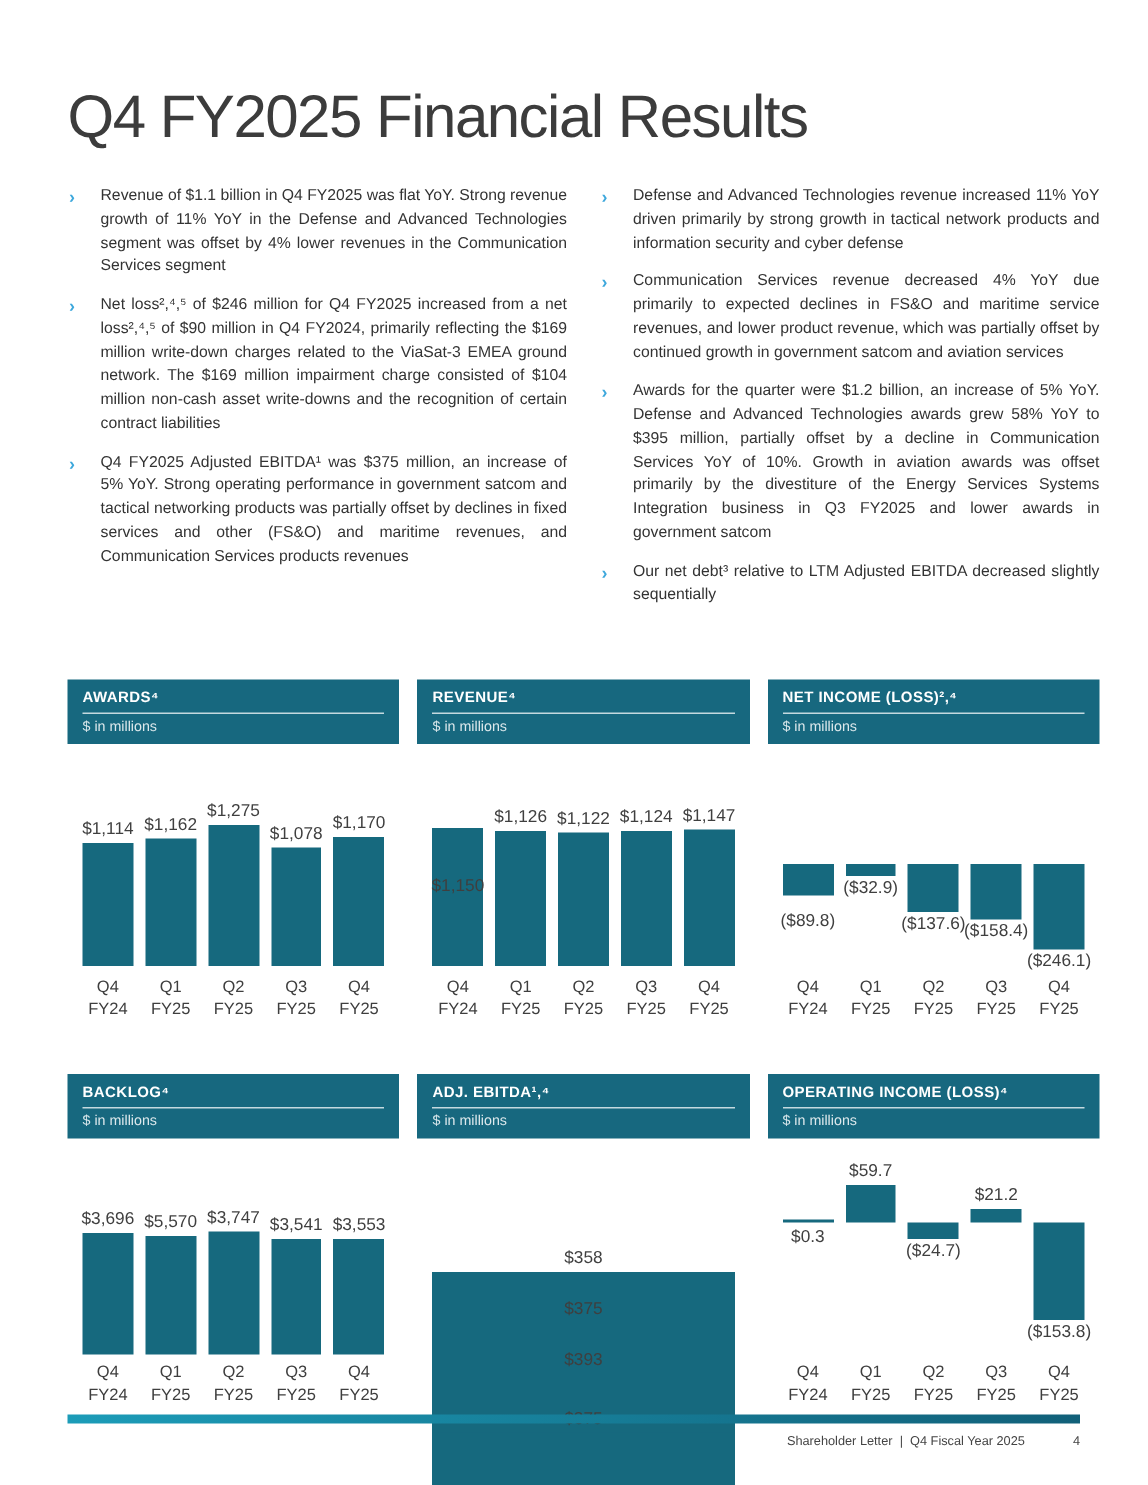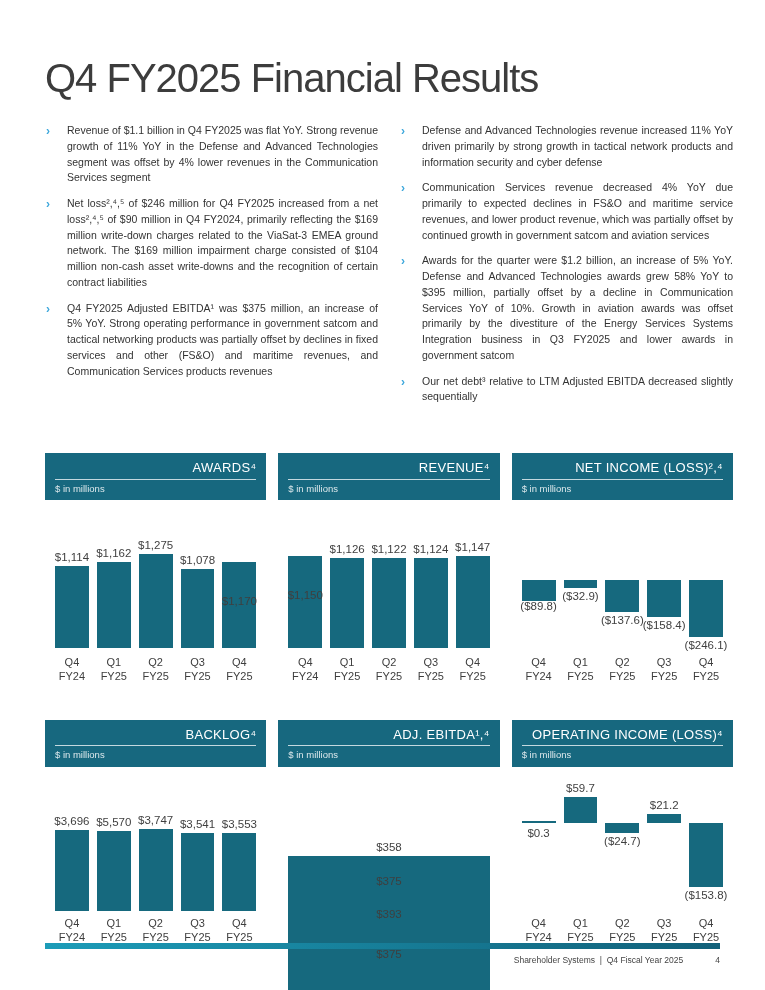--- a/index.html
+++ b/index.html
@@ -35,21 +35,21 @@
   .chart-grid {
     display:grid; grid-template-columns:repeat(3,1fr);
     column-gap:12px; row-gap:36px;
     margin:38px 32px 0 45px;
   }
   .chart-panel { position:relative; }
   .chart-head {
     background:#17687f; color:#fff; padding:7px 10px 6px 10px;
   }
   .chart-head .ct {
-    font-size:13px; font-weight:400; letter-spacing:.3px; line-height:1.2;text-align:right;
+    font-size:10px; font-weight:700; letter-spacing:.3px; line-height:1.2;
   }
   .chart-head .rule {
     border:none; border-top:1px solid rgba(255,255,255,.75); margin:3px 0 3px 0;
   }
   .chart-head .cs {
     font-size:9.5px; color:rgba(255,255,255,.85); line-height:1.2;
   }
   .plot { position:relative; display:flex; padding:0 6px; }
   .col { position:relative; flex:1; height:100%; }
   .bar { position:absolute; left:4px; right:4px; background:#16697e; }
@@ -137,21 +137,21 @@
           <div class="col">
             <div class="bar" style="height: 93.9675px; top: 54.0325px;"></div>
             <div class="vlabel" style="top: 38.0325px;">$1,275</div>
           </div>
           <div class="col">
             <div class="bar" style="height: 79.4486px; top: 68.5514px;"></div>
             <div class="vlabel" style="top: 52.5514px;">$1,078</div>
           </div>
           <div class="col">
             <div class="bar" style="height: 86.229px; top: 61.771px;"></div>
-            <div class="vlabel" style="top: 45.771px; margin-top: 48px;">$1,170</div>
+            <div class="vlabel" style="top: 45.771px;">$1,170</div>
           </div>
         </div>
       <div class="cats">
           <div class="cat">
             <div>Q4</div>
             <div>FY24</div>
           </div>
           <div class="cat">
             <div>Q1</div>
             <div>FY25</div>
@@ -225,21 +225,21 @@
 
     <div class="chart-panel">
       <div class="chart-head">
         <div class="ct">NET INCOME (LOSS)²,⁴</div>
         <hr class="rule">
         <div class="cs">$ in millions</div>
       </div>
       <div class="plot" style="height: 152px;">
           <div class="col">
             <div class="bar" style="height: 20.8336px; top: 80px;"></div>
-            <div class="vlabel" style="top: 99px;">($89.8)</div>
+            <div class="vlabel" style="top: 111px;">($89.8)</div>
           </div>
           <div class="col">
             <div class="bar" style="height: 7.6328px; top: 80px;"></div>
             <div class="vlabel" style="top: 88.6328px;">($32.9)</div>
           </div>
           <div class="col">
             <div class="bar" style="height: 31.9232px; top: 80px;"></div>
             <div class="vlabel" style="top: 112.923px;">($137.6)</div>
           </div>
           <div class="col">
@@ -425,18 +425,18 @@
             <div>FY25</div>
           </div>
         </div>
     </div>
 
   </div>
 
   <div class="footer">
     <div class="footer-bar"></div>
     <div class="footer-row">
-      <span class="footer-meta"><span>Shareholder Systems</span>&nbsp;&nbsp;<span>|</span>&nbsp;&nbsp;<span>Q4 Fiscal Year 2025</span></span>
+      <span class="footer-meta"><span>Shareholder Letter</span>&nbsp;&nbsp;<span>|</span>&nbsp;&nbsp;<span>Q4 Fiscal Year 2025</span></span>
       <span class="footer-page">4</span>
     </div>
   </div>
 
 </div>
 
 </body></html>

